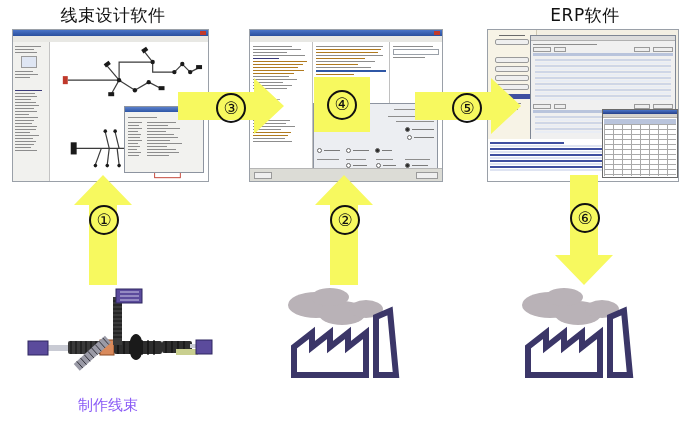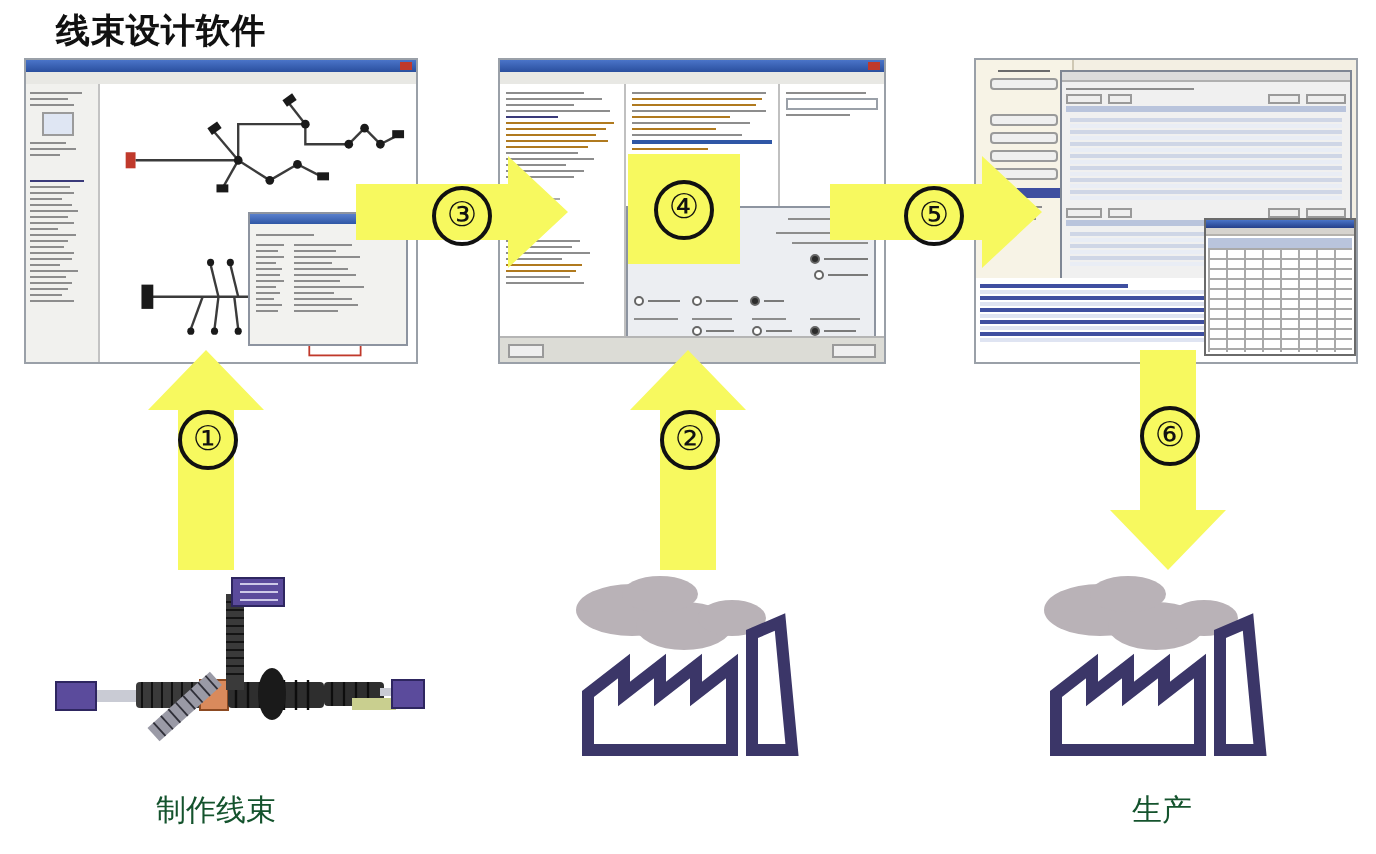--- a/index.html
+++ b/index.html
@@ -10,27 +10,26 @@
   #stage{
     position:relative;
     width:688px;height:427px;
     background:#ffffff;
     overflow:hidden;
   }
 
   
   .col-title{
     position:absolute;
-    text-align:left;
+    text-align:center;
     font-size:17px;
     color:#111;
     letter-spacing:0.5px;
     white-space:nowrap;
     font-family:"DejaVu Sans","Liberation Sans",sans-serif;
-    font-weight:bold;
   }
 
   
   .shot{
     position:absolute;
     background:#ffffff;
     border:1px solid #9aa0a8;
     overflow:hidden;
     box-sizing:border-box;
   }
@@ -113,33 +112,34 @@
   }
   .ysquare{
     position:absolute;background:#f7f95f;
     display:flex;align-items:center;justify-content:center;
   }
 
   
   .factory{position:absolute;}
   .bot-label{
     position:absolute;text-align:center;white-space:nowrap;
-    font-size:15px;color:#14532d;
+    font-size:15px;color:#8b5cf6;
     font-family:"DejaVu Sans","Liberation Sans",sans-serif;
   }
   .harness{position:absolute;}
 </style>
 </head>
 <body>
 
 <div id="stage">
 
   <div class="col-title" style="left:28px;top:4px;width:170px;">线束设计软件</div>
 
 
+  <div class="col-title" style="left:500px;top:4px;width:170px;">ERP软件</div>
 
   <div class="shot" style="left:12px;top:29px;width:197px;height:153px;">
     <div class="titlebar">
       <span class="tb-txt"></span>
       <span class="tb-btn"></span>
     </div>
     <div class="menubar"></div>
     <div class="body">
 
       <div class="p1-left">
@@ -669,15 +669,14 @@
         <ellipse cx="62" cy="30" rx="24" ry="12"></ellipse>
         <ellipse cx="86" cy="26" rx="17" ry="9"></ellipse>
         <ellipse cx="48" cy="14" rx="19" ry="9"></ellipse>
       </g>
       <g fill="none" stroke="#3b3668" stroke-width="6" stroke-linejoin="miter">
         <path d="M12 92 V64 L30 50 V64 L48 50 V64 L66 50 V64 L84 50 V92 Z"></path>
         <path d="M94 92 V34 L108 28 L114 92 Z"></path>
       </g>
     </svg>
   </div>
-  <div class="bot-label" style="left:521px;top:396px;width:120px;">生产</div>
 
 </div>
 
 </body></html>

